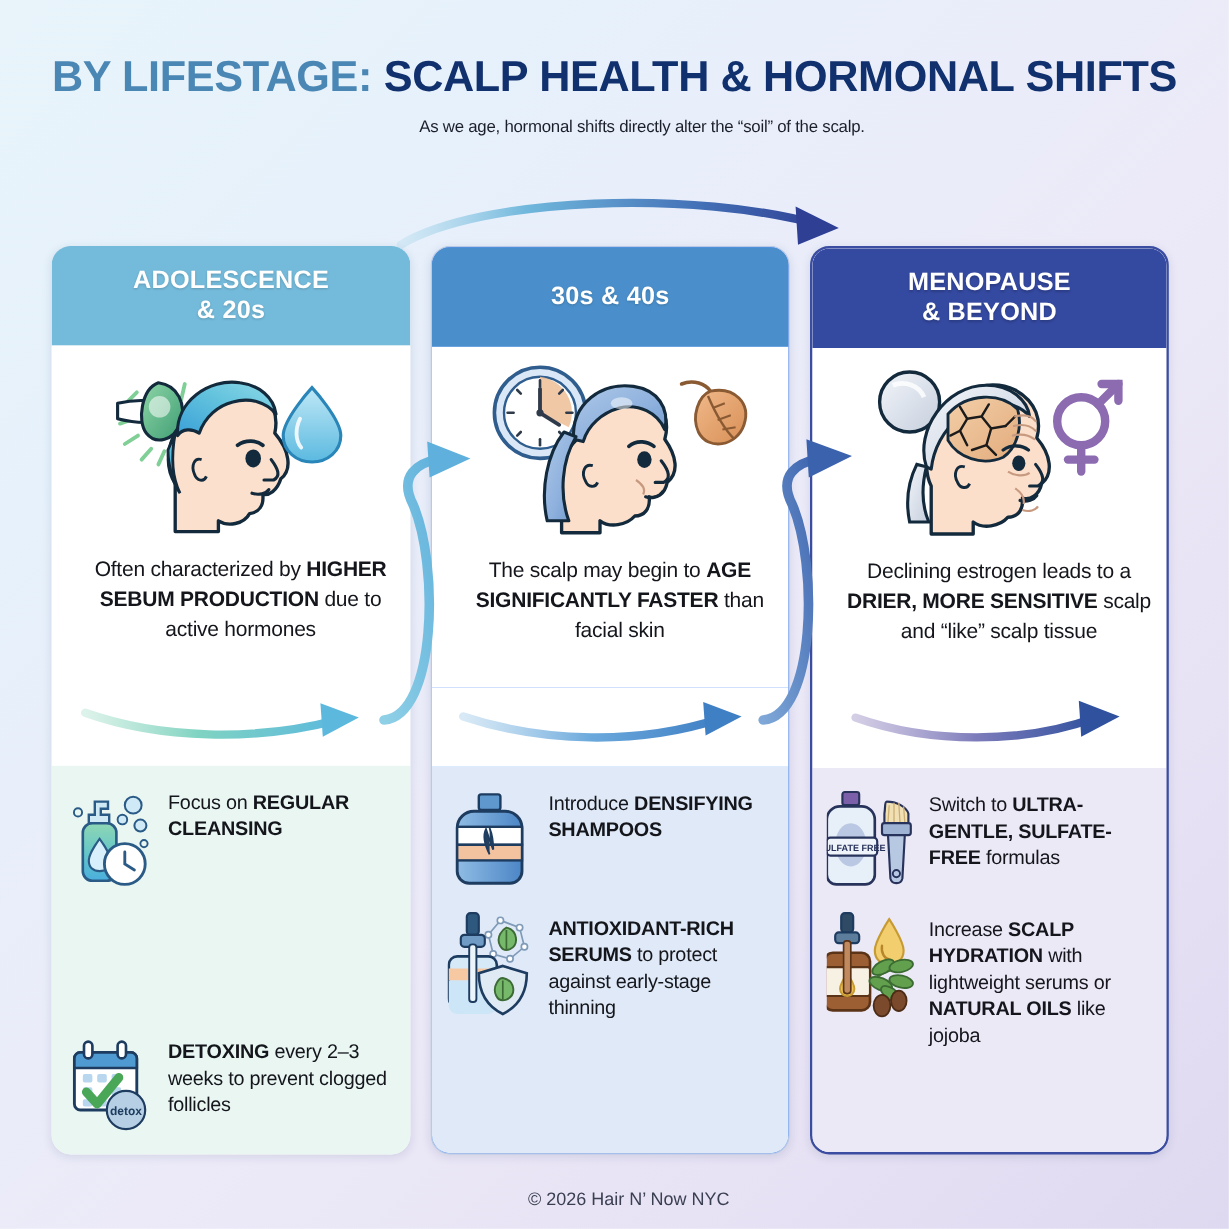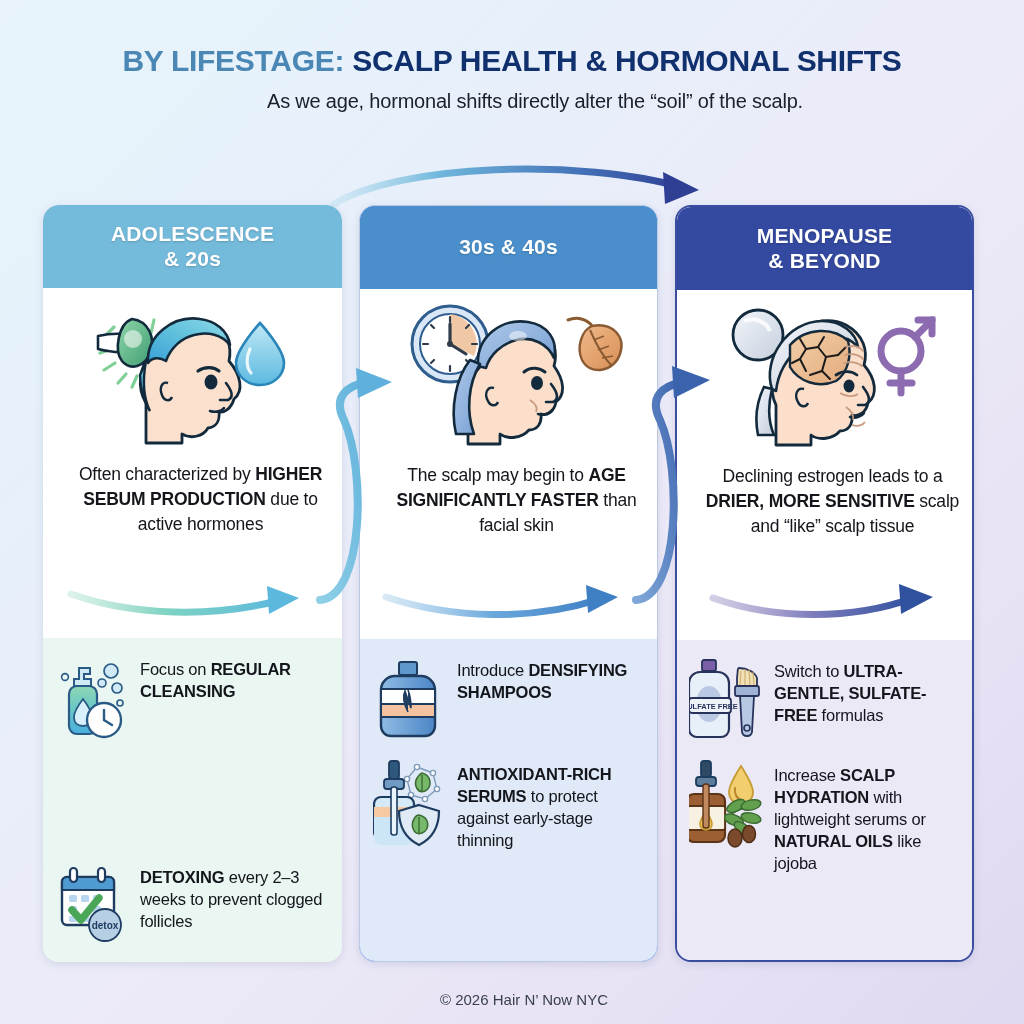--- a/index.html
+++ b/index.html
@@ -16,32 +16,32 @@
       linear-gradient(135deg, #e8f4fa 0%, #e6f1fb 22%, #eceaf8 55%, #e7e2f4 78%, #ded9f0 100%);
     position: relative;
   }
 
   
   .header {
     padding-top: 44px;
     text-align: center;
   }
   .title {
-    font-size: 30px;
+    font-size: 36px;
     font-weight: bold;
     letter-spacing: -0.3px;
     line-height: 1.1;
     white-space: nowrap;
   }
   .title .t-light { color: #4b87b5; }
   .title .t-dark  { color: #11306e; }
 
   .subtitle {
     margin-top: 13px;
-    font-size: 20px;
+    font-size: 14px;
     color: #1b1f2a;
     letter-spacing: -0.2px;
     margin-left: 46px;
   }
 
   
   .top-arc {
     position: absolute;
     left: 330px;
     top: 158px;

